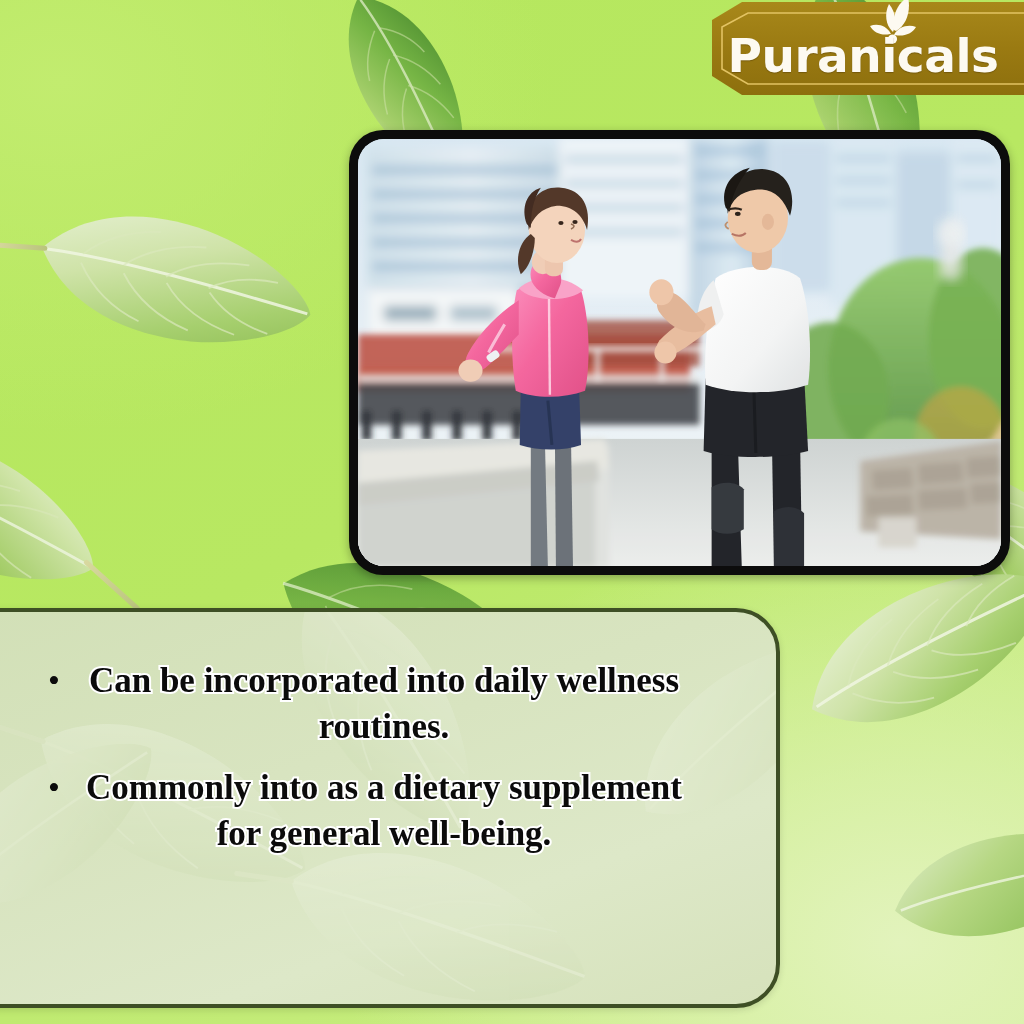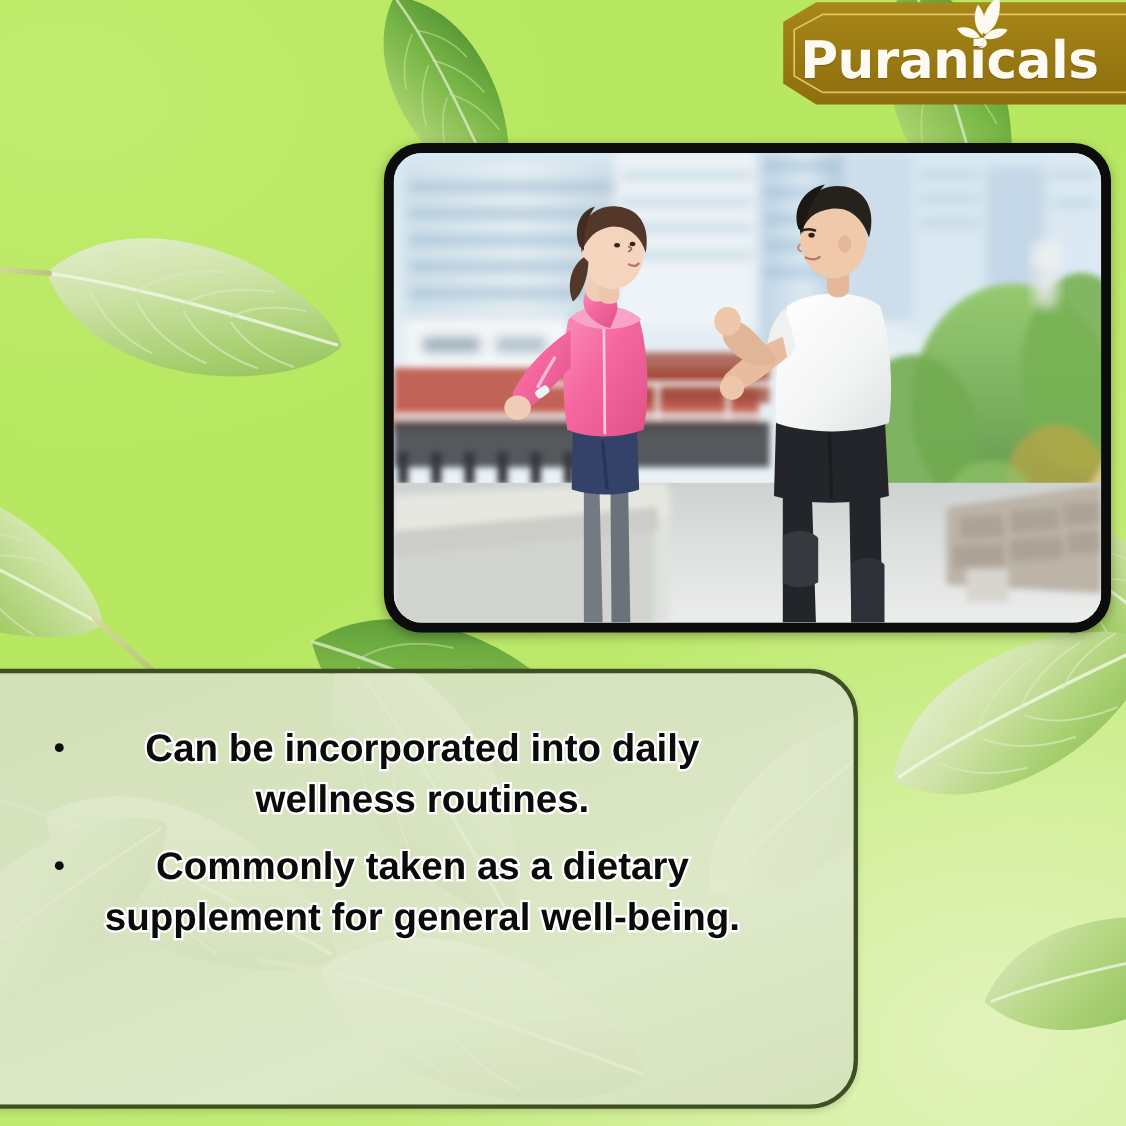--- a/index.html
+++ b/index.html
@@ -93,21 +93,21 @@
     width:34px;
     font-size:34px;
     line-height:46px;
     color:#0b0b0b;
     text-align:left;
     padding-left:6px;
   }
   .bullet-text {
     flex:1 1 auto;
     text-align:center;
-    font-family:Liberation Sans, sans-serif;
+    font-family:Liberation Serif, serif;
     font-weight:bold;
     font-size:35px;
     line-height:1.30;
     color:#0b0b0b;
     padding-right:30px;
     -webkit-text-stroke:4px #ffffff;
     paint-order:stroke fill;
     text-shadow:
        0 0 2px #fff, 1px 1px 0 #fff, -1px 1px 0 #fff,
        1px -1px 0 #fff, -1px -1px 0 #fff;
@@ -609,16 +609,16 @@
     </g>
   </svg>
 
   <ul id="bullet-list">
     <li class="bullet-item">
       <span class="bullet-dot">•</span>
       <span class="bullet-text">Can be incorporated into daily wellness routines.</span>
     </li>
     <li class="bullet-item">
       <span class="bullet-dot">•</span>
-      <span class="bullet-text">Commonly taken as a dietary supplement for general well-being.</span>
+      <span class="bullet-text">Commonly into as a dietary supplement for general well-being.</span>
     </li>
   </ul>
 </div>
 
 </body></html>

